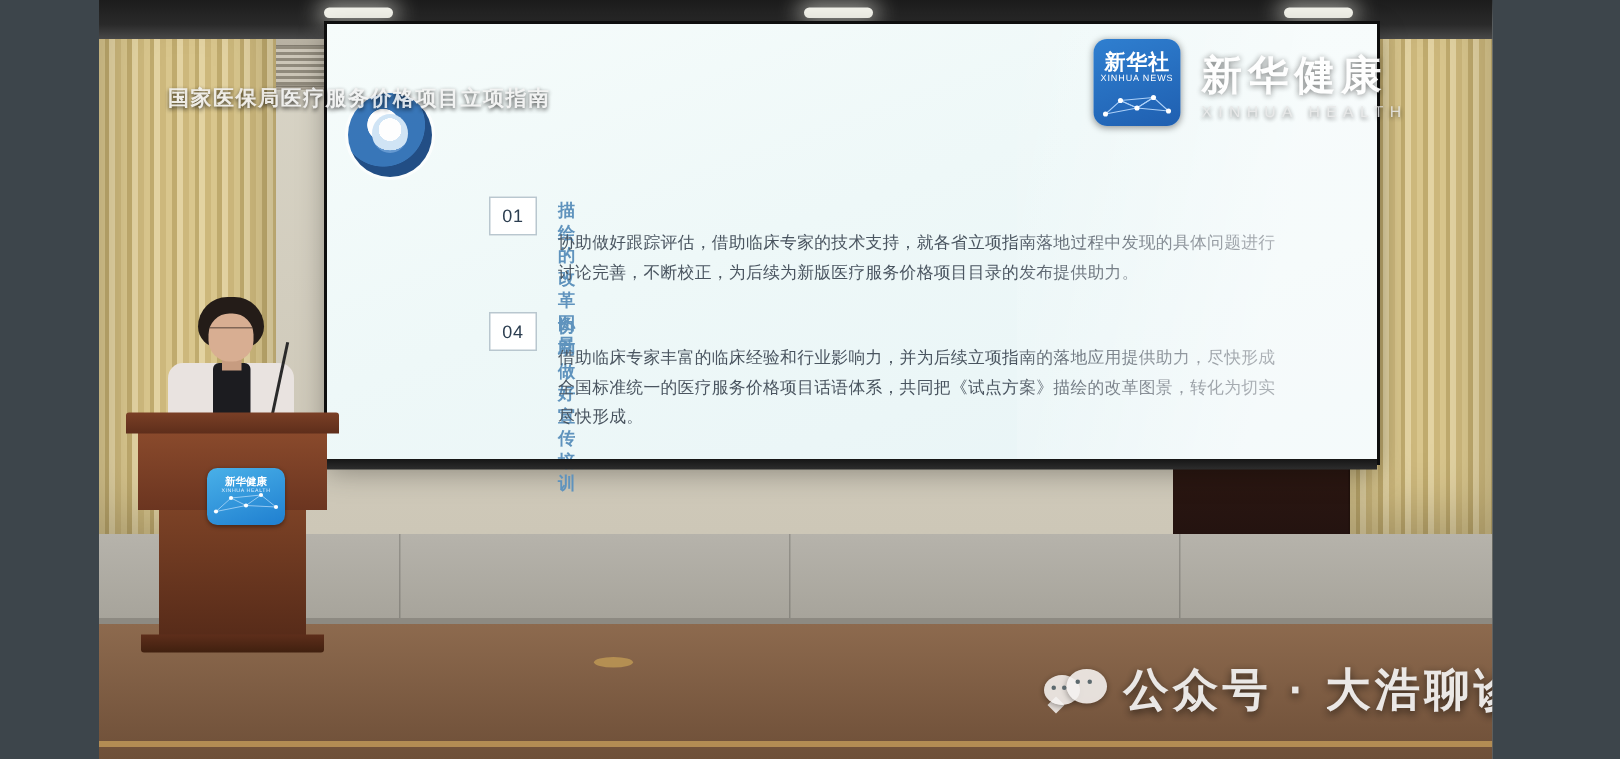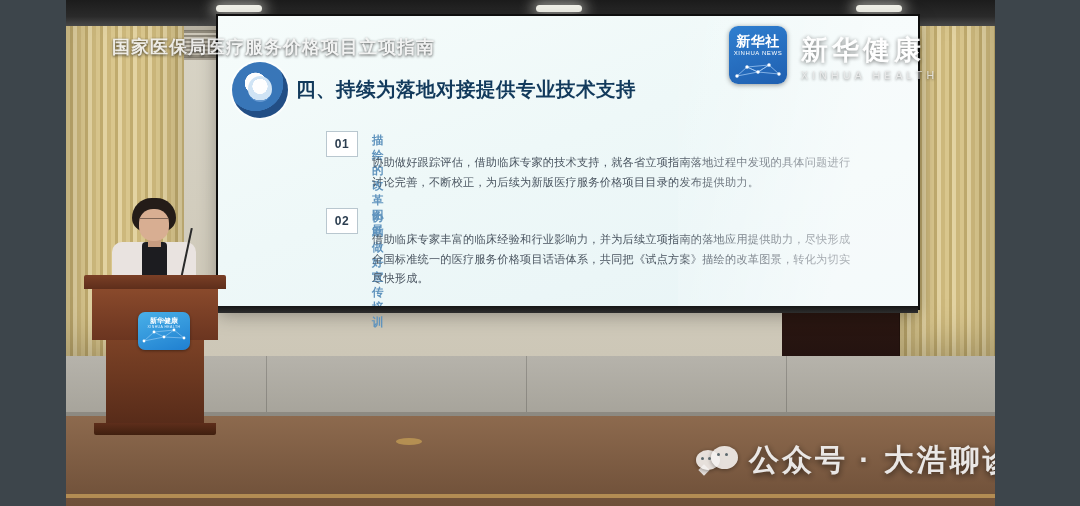--- a/index.html
+++ b/index.html
@@ -62,35 +62,35 @@
                color:#123a5c;letter-spacing:.5px;white-space:nowrap;}
   .slide-logo{position:absolute;left:14px;top:46px;width:56px;height:56px;border-radius:50%;
               background:radial-gradient(circle at 42% 38%,#ffffff 0 22%,#2f6fb5 23% 58%,#17457f 59% 88%,#0e3363 89%);
               box-shadow:0 0 0 2px rgba(255,255,255,.7);opacity:.95;}
   .slide-logo:after{content:"";position:absolute;left:16px;top:14px;width:24px;height:26px;border-radius:50%;
               background:radial-gradient(circle at 50% 40%,#ffffff 0 38%,#cfe3f5 39% 70%,#5e94cf 71%);}
 
   
   .item{position:absolute;left:108px;}
   .num-box{position:absolute;left:0;top:0;width:30px;height:24px;border:1px solid #b9c7cf;
-           background:#ffffff;color:#2c3e50;font-size:12px;font-weight:bold;
+           background:#ffffff;color:#2c3e50;font-size:12px;font-weight:normal;
            display:flex;align-items:center;justify-content:center;letter-spacing:.5px;}
   .item-head{position:absolute;left:46px;top:2px;font-size:11.5px;font-weight:bold;color:#5f93bd;letter-spacing:.4px;}
   .item-body{position:absolute;left:46px;top:22px;width:508px;font-size:11.2px;line-height:19.5px;
              color:#4a5560;letter-spacing:.2px;}
   .item-body div{white-space:nowrap;}
 
   
   .live-badge{position:absolute;left:48px;top:27px;z-index:30;
               padding:3px 12px 4px;border-radius:11px;
               background:linear-gradient(#fb3b3b,#e01616);color:#fff;
               font-size:12.5px;font-weight:bold;letter-spacing:1px;
               box-shadow:0 1px 4px rgba(0,0,0,.4);}
-  .overlay-title{position:absolute;left:46px;top:38px;z-index:29;color:#f2f2f2;
-                 font-size:18px;font-weight:bold;line-height:19px;letter-spacing:1px;
+  .overlay-title{position:absolute;left:46px;top:56px;z-index:29;color:#f2f2f2;
+                 font-size:14px;font-weight:bold;line-height:19px;letter-spacing:1px;
                  text-shadow:0 1px 3px rgba(0,0,0,.8);opacity:.88;white-space:nowrap;}
 
   
   .xh-logo{position:absolute;left:663px;top:26px;z-index:30;width:58px;height:58px;border-radius:9px;
            background:linear-gradient(160deg,#2f7fd0,#1f5fb0);
            box-shadow:0 1px 5px rgba(0,0,0,.4);overflow:hidden;}
   .xh-logo .cn{position:absolute;left:0;right:0;top:7px;text-align:center;color:#fff;
                font-size:14px;font-weight:bold;letter-spacing:.5px;}
   .xh-logo .en{position:absolute;left:0;right:0;top:24px;text-align:center;color:#fff;
                font-size:6px;letter-spacing:.6px;}
@@ -177,33 +177,32 @@
     <div class="curtain r"></div>
     <div class="door-panel"></div>
     <div class="door-line"></div>
     <div class="door-knob"></div>
 
     <div id="screen">
       <div class="slide-bg"></div>
 
       <div class="slide-logo"></div>
 
-      <div class="slide-title">四、持续为落地对接提供专业技术支持</div>
 
       <div class="item" style="top:115px;">
         <div class="num-box">01</div>
         <div class="item-head">描绘的改革图景</div>
         <div class="item-body">
           <div>协助做好跟踪评估，借助临床专家的技术支持，就各省立项指南落地过程中发现的具体问题进行</div>
           <div>讨论完善，不断校正，为后续为新版医疗服务价格项目目录的发布提供助力。</div>
         </div>
       </div>
 
       <div class="item" style="top:192px;">
-        <div class="num-box">02</div>
+        <div class="num-box">04</div>
         <div class="item-head">协助做好宣传培训</div>
         <div class="item-body">
           <div>借助临床专家丰富的临床经验和行业影响力，并为后续立项指南的落地应用提供助力，尽快形成</div>
           <div>全国标准统一的医疗服务价格项目话语体系，共同把《试点方案》描绘的改革图景，转化为切实</div>
           <div>尽快形成。</div>
         </div>
       </div>
 
       <div class="slide-glare"></div>
     </div>

